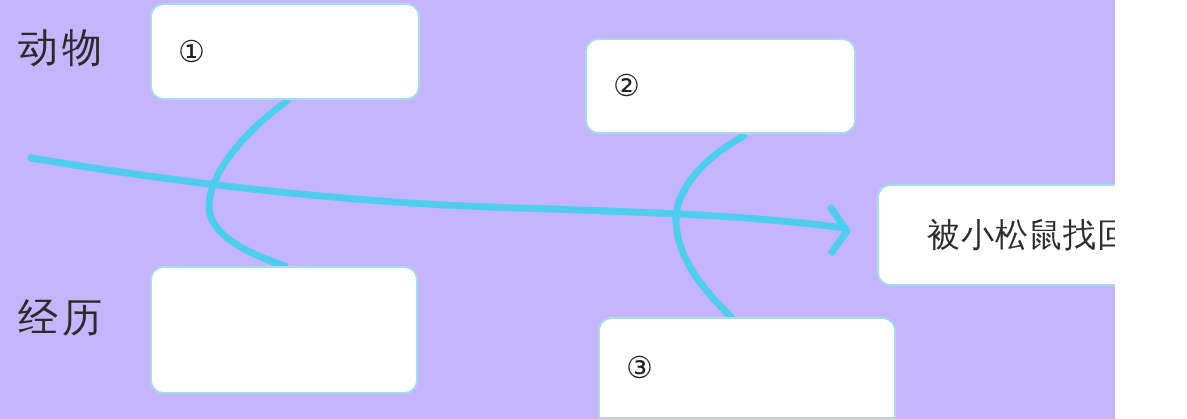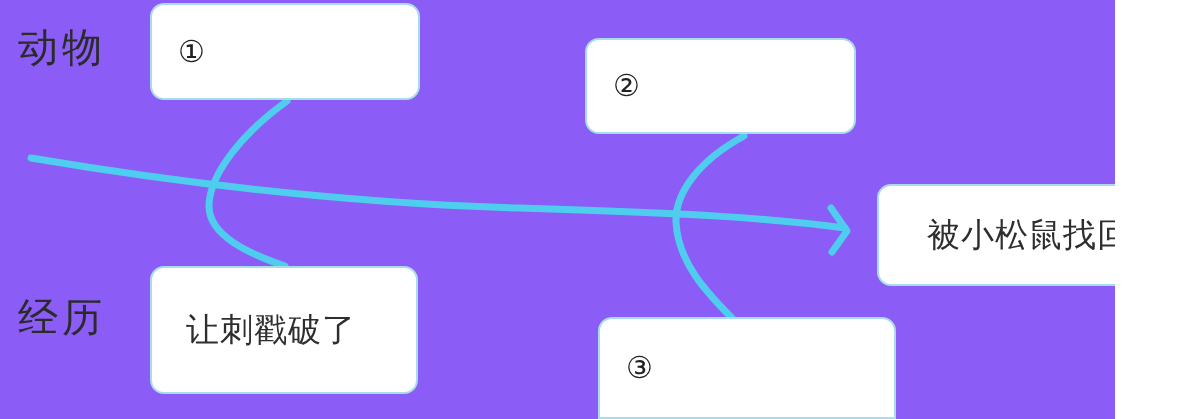--- a/index.html
+++ b/index.html
@@ -4,21 +4,21 @@
 <style>
   html, body {
     margin: 0;
     padding: 0;
     background: #ffffff;
   }
   #canvas {
     position: relative;
     width: 1115px;
     height: 419px;
-    background: #8b5cf6;
+    background: #c4b5fd;
     overflow: hidden;
     font-family: "Liberation Serif", "DejaVu Serif", serif;
   }
   .row-label {
     position: absolute;
     color: #2b2b2b;
     font-family: "Liberation Serif", "DejaVu Serif", serif;
     font-size: 40px;
     letter-spacing: 4px;
     white-space: nowrap;
@@ -97,21 +97,20 @@
   <div class="node-box" id="box-blank-2">
     <span class="slot-num">②</span>
   </div>
 
   <div class="node-box" id="box-blank-3">
     <span class="slot-num">③</span>
   </div>
 
   <div class="node-box" id="box-pierced">
     <div class="node-text">
-      <div>让刺戳破了</div>
     </div>
   </div>
 
   <div class="node-box" id="box-found">
     <div class="node-text centered">被小松鼠找回</div>
   </div>
 
 </div>
 
 </body></html>

